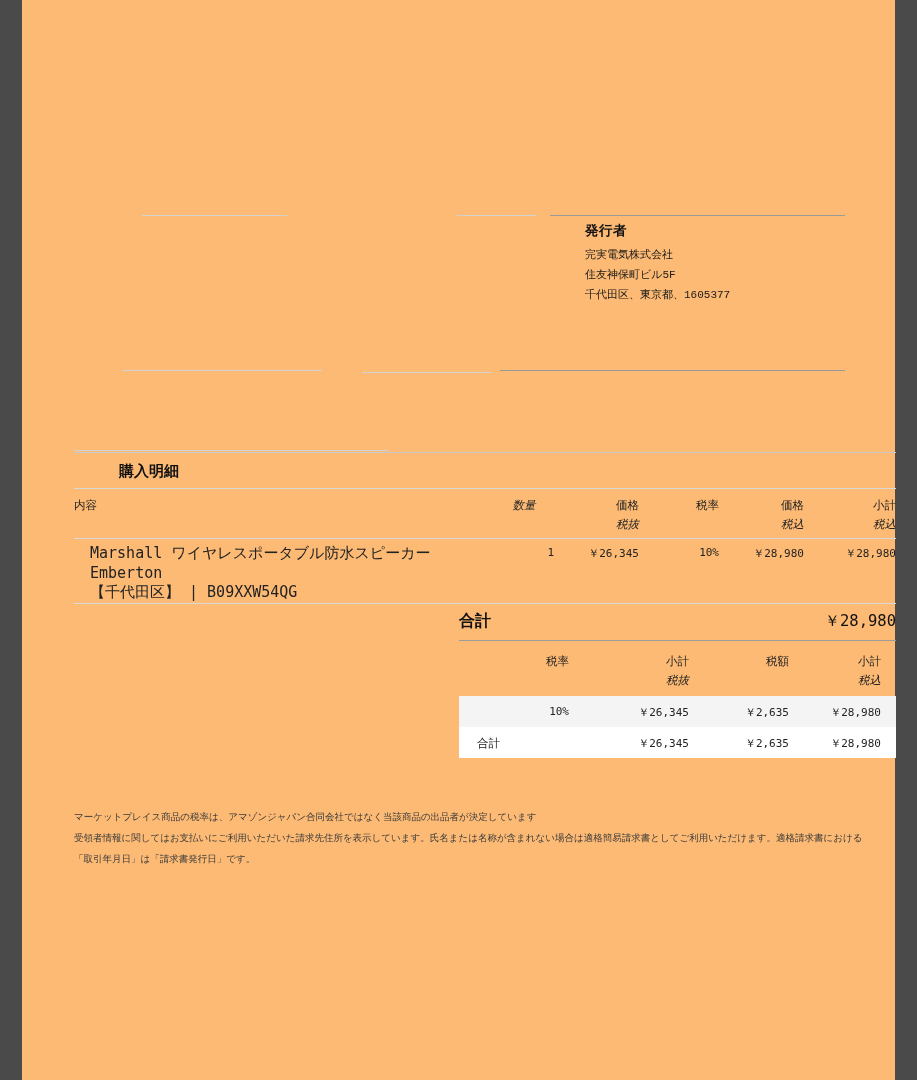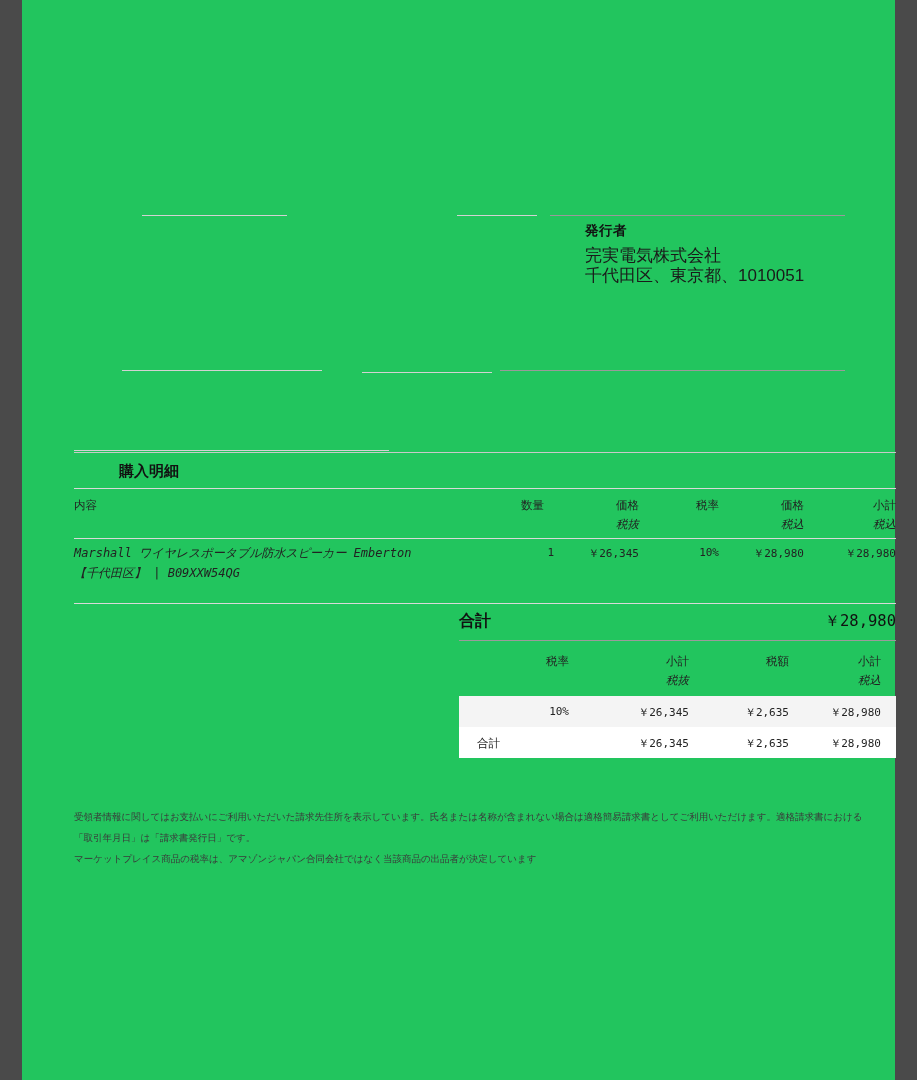--- a/index.html
+++ b/index.html
@@ -18,21 +18,21 @@
     width: 917px;
     height: 1080px;
     background: #4a4a4a;
   }
   .page {
     position: absolute;
     left: 22px;
     top: 0;
     width: 873px;
     height: 1080px;
-    background: #22c55e;
+    background: #fdba74;
   }
   .doc {
     position: absolute;
     left: 0;
     top: 0;
     width: 873px;
     padding: 0;
   }
 
   
@@ -52,24 +52,25 @@
     width: 280px;
     color: #111;
   }
   .issuer-title {
     font-size: 13.5px;
     font-weight: bold;
     margin-bottom: 6px;
     letter-spacing: 0.5px;
   }
   .issuer-line {
-    font-size: 17px;
+    font-size: 11px;
     line-height: 19.8px;
     color: #1a1a1a;
     white-space: nowrap;
+    font-family: Liberation Mono, monospace;
   }
 
   
   .section-title {
     position: absolute;
     left: 52px;
     top: 462px;
     font-size: 15px;
     font-weight: bold;
     color: #111;
@@ -115,43 +116,42 @@
     width: 822px;
     height: 44px;
   }
   .items-header .cell {
     position: absolute;
     font-size: 11.5px;
     color: #222;
     line-height: 19px;
   }
   .col-desc { left: 0px; top: 2px; }
-  .col-qty { left: 410px; width: 60px; text-align: right; top: 2px; }
+  .col-qty { left: 420px; width: 60px; text-align: center; top: 2px; font-style: italic; }
   .col-price { left: 490px; width: 75px; text-align: right; top: 2px; }
   .col-rate { left: 585px; width: 60px; text-align: right; top: 2px; }
   .col-priceinc { left: 640px; width: 90px; text-align: right; top: 2px; }
   .col-sub { left: 745px; width: 77px; text-align: right; top: 2px; }
   .sub2 { display: block; font-style: italic; }
 
   .item-row {
     position: absolute;
     left: 52px;
     top: 544px;
     width: 822px;
   }
   .item-desc {
     position: absolute;
-    left: 0;
+    left: 16px;
     top: 0;
     width: 400px;
     font-family: "DejaVu Sans Mono", monospace;
-    font-size: 12px;
+    font-size: 15px;
     line-height: 19.5px;
     color: #222;
-    font-style: italic;
   }
   .item-num {
     position: absolute;
     font-family: "DejaVu Sans Mono", monospace;
     font-size: 11px;
     color: #222;
     top: 2px;
     text-align: right;
   }
   .n-qty { left: 420px; width: 60px; }
@@ -270,21 +270,22 @@
 
       <div class="rule light" style="left:100px; top:370px; width:200px;"></div>
       <div class="rule light" style="left:340px; top:372px; width:130px;"></div>
       <div class="rule dark" style="left:478px; top:370px; width:345px;"></div>
 
       <div class="rule light" style="left:52px; top:450px; width:315px;"></div>
 
       <div class="issuer">
         <div class="issuer-title">発行者</div>
         <div class="issuer-line">完実電気株式会社</div>
-        <div class="issuer-line">千代田区、東京都、1010051</div>
+        <div class="issuer-line">住友神保町ビル5F</div>
+        <div class="issuer-line">千代田区、東京都、1605377</div>
       </div>
 
       <div class="hr-section"></div>
       <div class="section-title">購入明細</div>
 
       <div class="hr-thead"></div>
       <div class="items-header">
         <div class="cell col-desc">内容</div>
         <div class="cell col-qty">数量</div>
         <div class="cell col-price">
@@ -346,19 +347,19 @@
 
       <div class="tax-row r2">
         <div class="cell label-left">合計</div>
         <div class="cell t-rate"></div>
         <div class="cell t-subex">￥26,345</div>
         <div class="cell t-tax">￥2,635</div>
         <div class="cell t-subin">￥28,980</div>
       </div>
 
       <div class="notes">
+        <div class="note">マーケットプレイス商品の税率は、アマゾンジャパン合同会社ではなく当該商品の出品者が決定しています</div>
         <div class="note">受領者情報に関してはお支払いにご利用いただいた請求先住所を表示しています。氏名または名称が含まれない場合は適格簡易請求書としてご利用いただけます。適格請求書における「取引年月日」は「請求書発行日」です。</div>
-        <div class="note">マーケットプレイス商品の税率は、アマゾンジャパン合同会社ではなく当該商品の出品者が決定しています</div>
       </div>
 
     </div>
   </div>
 </div>
 
 </body></html>

